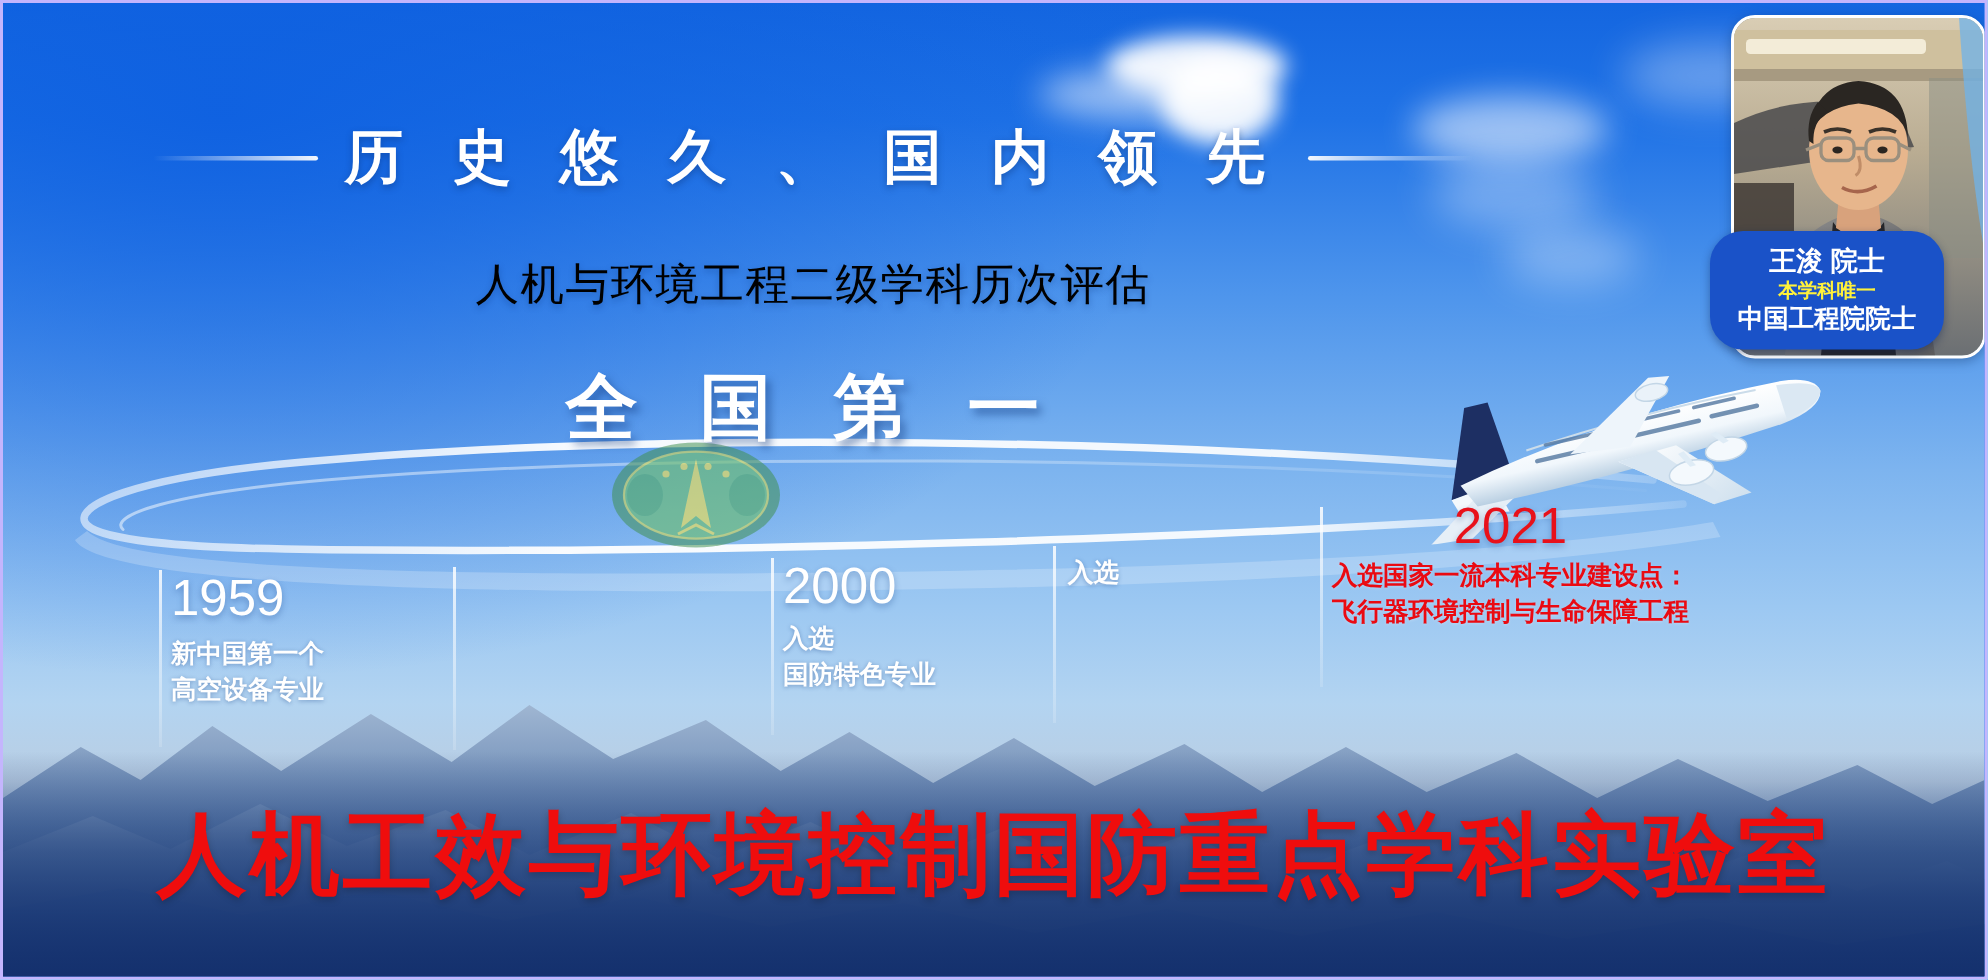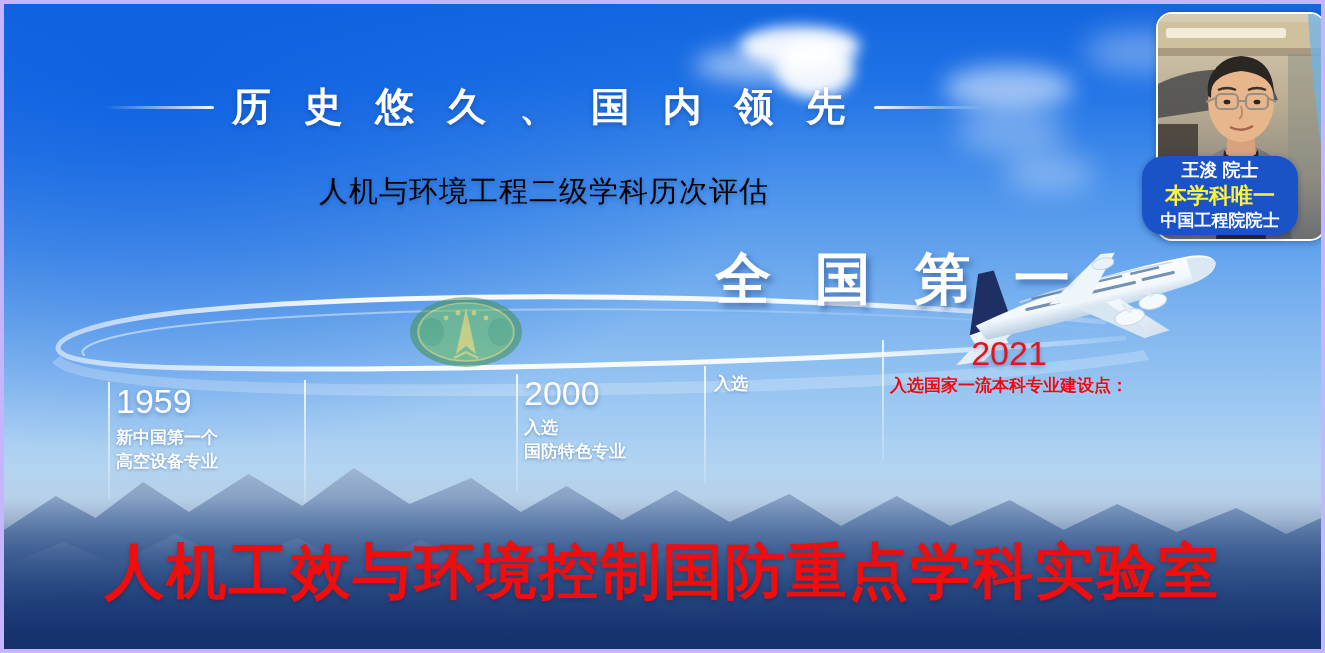--- a/index.html
+++ b/index.html
@@ -3,21 +3,21 @@
 <meta charset="utf-8">
 <style>
   html,body{margin:0;padding:0;background:#ffffff;}
   body{font-family:"Liberation Sans","DejaVu Sans",sans-serif;}
 
   #poster{
     position:relative;
     width:1325px;height:653px;
     overflow:hidden;
     background:#2f7ff0;
-    border:4px solid #c4b5fd;
+    border:2px solid #c4b5fd;
     box-sizing:border-box;
   }
 
   
   .sky{
     position:absolute;left:0;top:0;width:100%;height:100%;
     background:linear-gradient(180deg,
         #1466e0 0%,
         #1f72e6 12%,
         #4e95ec 30%,
@@ -76,42 +76,42 @@
     white-space:nowrap;text-shadow:0 2px 5px rgba(10,50,120,.45);
   }
 
   .subhead{
     position:absolute;left:0;top:168px;width:1080px;text-align:center;
     color:#000000;font-size:29px;letter-spacing:1px;white-space:nowrap;
     text-shadow:0 2px 4px rgba(10,50,120,.35);
   }
 
   .bigline{
-    position:absolute;left:0;top:238px;width:1080px;text-align:right;
-    color:#ffffff;font-size:56px;font-weight:bold;letter-spacing:14px;
+    position:absolute;left:0;top:238px;width:1080px;text-align:center;
+    color:#ffffff;font-size:48px;font-weight:bold;letter-spacing:14px;
     white-space:nowrap;
     text-shadow:3px 4px 6px rgba(20,60,130,.55);
   }
 
   
   .portrait-card{
     position:absolute;left:1152px;top:8px;width:166px;height:225px;
     border:2px solid #ffffff;border-radius:16px;overflow:hidden;
     box-shadow:0 2px 7px rgba(10,40,90,.35);
     background:#7e8d93;
   }
   .portrait-card svg{display:block;width:100%;height:100%;}
   .badge{
     position:absolute;left:1138px;top:152px;width:156px;height:79px;
     background:#1a52c8;border-radius:22px;
     display:flex;flex-direction:column;align-items:center;justify-content:center;
     box-shadow:0 2px 6px rgba(10,30,80,.4);
   }
   .badge .b1{color:#ffffff;font-size:18px;font-weight:bold;line-height:1.28;white-space:nowrap;}
-  .badge .b2{color:#fff23a;font-size:22px;font-weight:bold;line-height:1.28;white-space:nowrap;}
+  .badge .b2{color:#fff23a;font-size:13px;font-weight:bold;line-height:1.28;white-space:nowrap;}
   .badge .b3{color:#ffffff;font-size:17px;font-weight:bold;line-height:1.28;white-space:nowrap;}
 
   
   .timeline{position:absolute;left:0;top:330px;width:100%;height:180px;}
   .tl-item{position:absolute;}
   .tl-divider{position:absolute;width:2px;background:linear-gradient(180deg, rgba(255,255,255,.85) 0%, rgba(255,255,255,.15) 100%);}
   .tl-year{font-size:34px;line-height:1.05;white-space:nowrap;text-shadow:0 2px 4px rgba(20,60,130,.35);}
   .tl-year.white{color:#ffffff;font-weight:400;}
   .tl-year.red{color:#e8111a;font-weight:400;text-align:center;}
   .tl-line{font-size:17px;font-weight:bold;line-height:1.45;white-space:nowrap;}
@@ -353,20 +353,21 @@
       <div style="margin-top:4px;">
         <div class="tl-line white">入选</div>
       </div>
     </div>
 
     <div class="tl-divider" style="left:878px;top:6px;height:120px;"></div>
     <div class="tl-item" style="left:886px;top:2px;">
       <div class="tl-year red">2021</div>
       <div style="margin-top:2px;">
         <div class="tl-line red">入选国家一流本科专业建设点：</div>
+        <div class="tl-line red">飞行器环境控制与生命保障工程</div>
       </div>
     </div>
 
   </div>
 
   <div class="bottom-title">人机工效与环境控制国防重点学科实验室</div>
 
 </div>
 
 </body></html>

